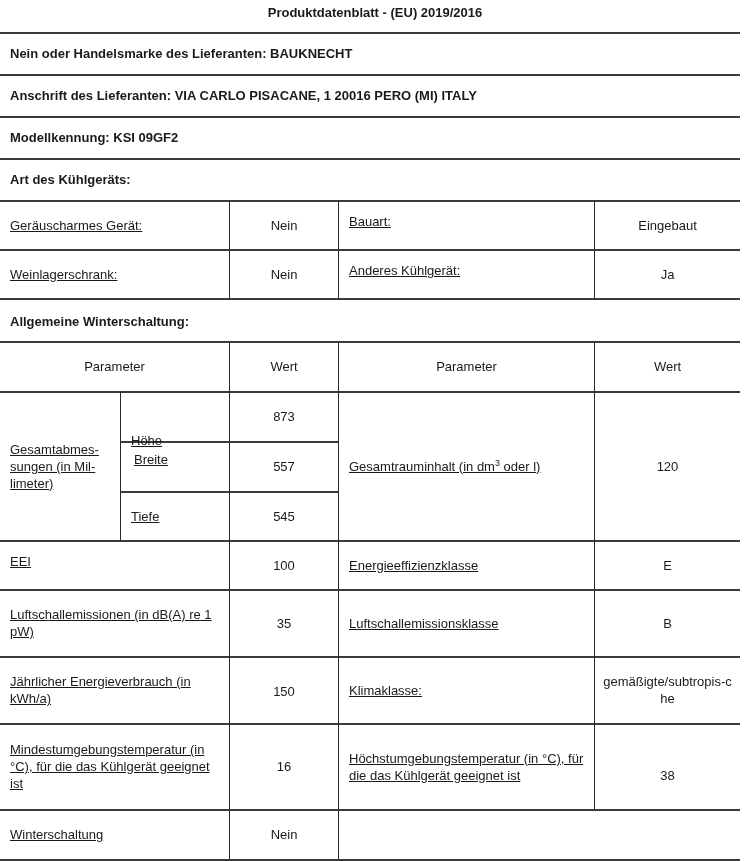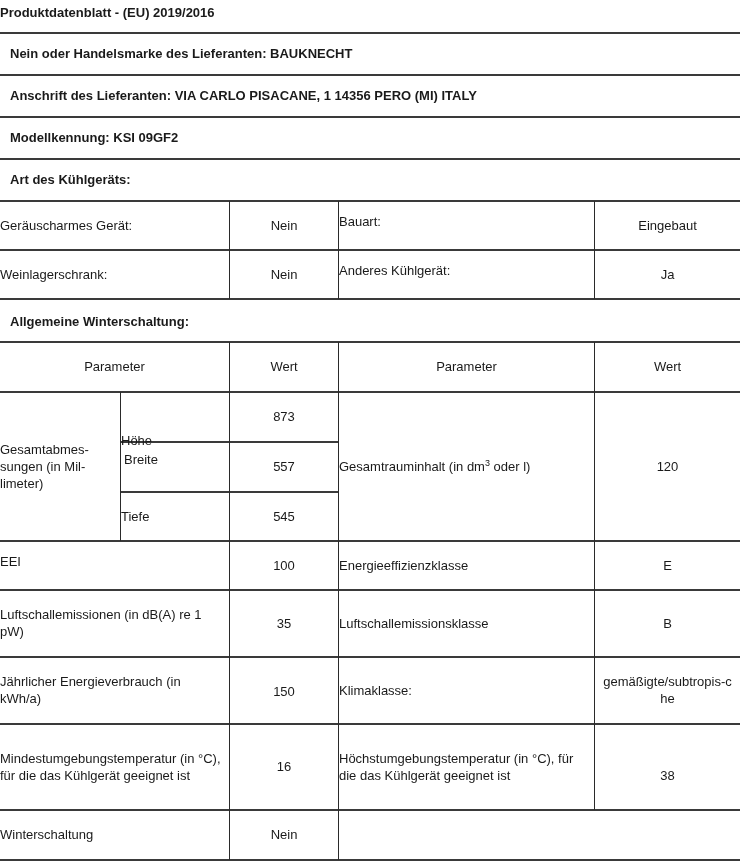--- a/index.html
+++ b/index.html
@@ -2,46 +2,46 @@
 <html><head>
   <meta charset="utf-8">
   <style>
     html, body { margin: 0; padding: 0; background: #ffffff; }
     body {
       width: 750px; height: 861px; position: relative; overflow: hidden;
       font-family: "Liberation Sans", "DejaVu Sans", sans-serif;
       color: #1a1a1a; font-size: 13px;
     }
     .title {
-      position: absolute; left: 0; top: 4px; width: 750px; 
+      position: absolute; left: 0; top: 4px; width: 750px; text-align: center;
       font-weight: bold; font-size: 13px; line-height: 18px;
     }
     .hline { position: absolute; left: 0; width: 740px; height: 0; border-top: 2px solid #3a3a3a; }
     .vline { position: absolute; width: 0; border-left: 1.5px solid #2a2a2a; }
     .bold-row {
       position: absolute; left: 10px; font-weight: bold; font-size: 13px; line-height: 18px;
     }
     .cell {
       position: absolute; display: flex; align-items: center; box-sizing: border-box;
       font-size: 13px; line-height: 17px;
     }
-    .cell.left { justify-content: flex-start; padding-right: 6px; }
+    .cell.left { justify-content: flex-start; padding-left: 10px; padding-right: 6px; text-decoration: underline; }
     .cell.center { justify-content: center; text-align: center; }
     .cell.top { align-items: flex-start; padding-top: 12px; }
     sup { font-size: 9px; line-height: 0; }
   </style>
 </head>
 <body>
 
 <div class="title">Produktdatenblatt - (EU) 2019/2016</div>
 
 <div class="hline" style="top:32px"></div>
 <div class="bold-row" style="top:45px">Nein oder Handelsmarke des Lieferanten: BAUKNECHT</div>
 <div class="hline" style="top:74px"></div>
-<div class="bold-row" style="top:87px">Anschrift des Lieferanten: VIA CARLO PISACANE, 1 14356 PERO (MI) ITALY</div>
+<div class="bold-row" style="top:87px">Anschrift des Lieferanten: VIA CARLO PISACANE, 1 20016 PERO (MI) ITALY</div>
 <div class="hline" style="top:116px"></div>
 <div class="bold-row" style="top:129px">Modellkennung: KSI 09GF2</div>
 <div class="hline" style="top:158px"></div>
 <div class="bold-row" style="top:171px">Art des Kühlgeräts:</div>
 
 <div class="hline" style="top:200px"></div>
 <div class="hline" style="top:249px"></div>
 <div class="hline" style="top:298px"></div>
 <div class="vline" style="left:229px; top:201px; height:98px"></div>
 <div class="vline" style="left:338px; top:201px; height:98px"></div>

